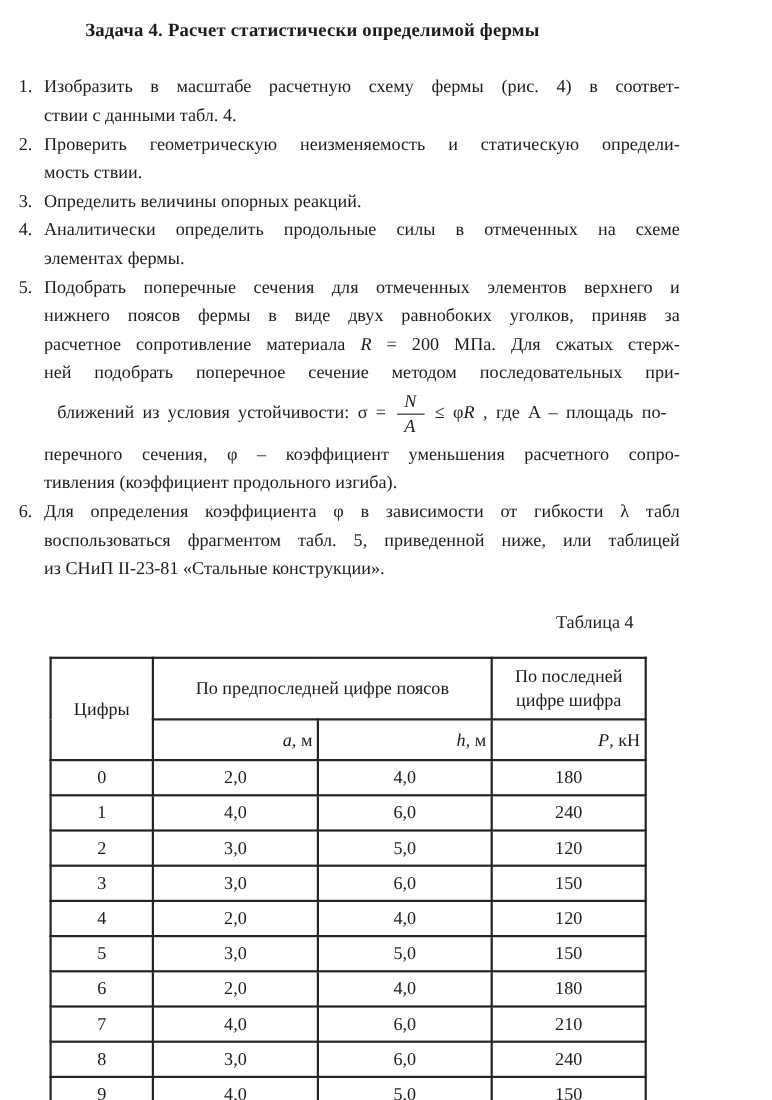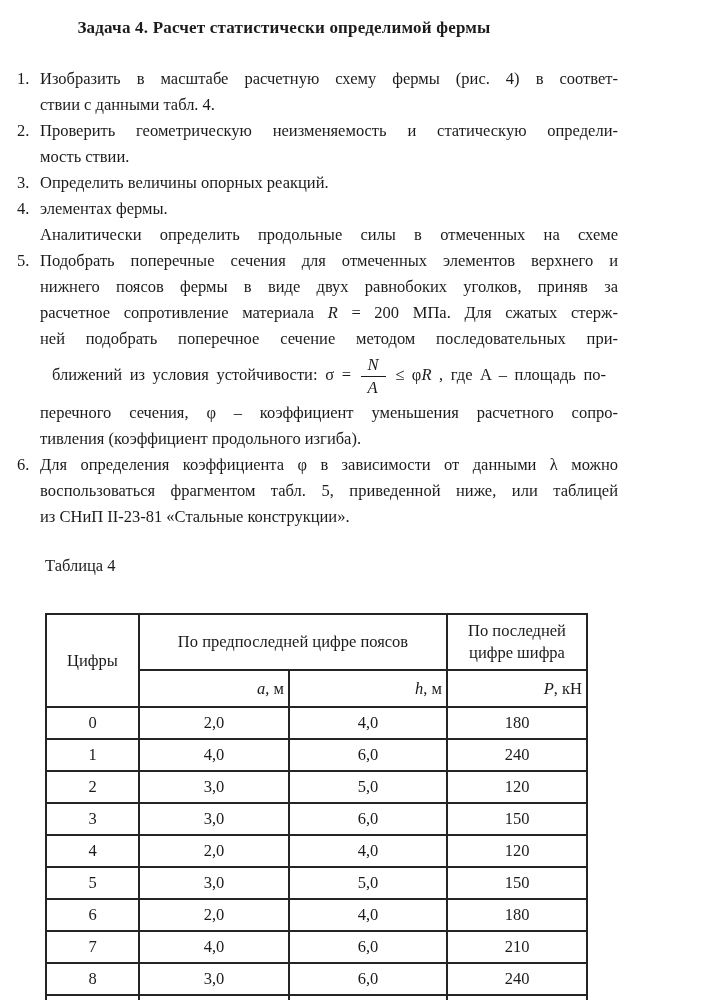--- a/index.html
+++ b/index.html
@@ -19,21 +19,21 @@
   .item{position:relative;padding-left:26px;}
   .num{position:absolute;left:3px;top:0;}
   .ln{text-align:left;white-space:normal;}
   .j{text-align:justify;text-align-last:justify;}
   .fline{margin:2px 12px;}
   .frac{display:inline-block;vertical-align:middle;text-align:center;margin:0 2px;}
   .frac .fn{display:block;font-style:italic;line-height:21px;padding:0 7px 1px 7px;border-bottom:1.6px solid #1b1b1b;}
   .frac .fd{display:block;font-style:italic;line-height:21px;padding:0 7px;}
   .ivar{font-style:italic;}
   .twrap{margin-left:31px;width:541px;}
-  .tcaption{font-size:16.5px;text-align:left;padding-right:10px;margin:26px 0 37px 0;}
+  .tcaption{font-size:16.5px;text-align:right;padding-right:10px;margin:26px 0 21px 0;}
   table.data{
     border-collapse:collapse;width:541px;table-layout:fixed;
     font-size:16.5px;color:#1b1b1b;
   }
   table.data th,table.data td{
     border:2px solid #242424;font-weight:normal;
     text-align:center;vertical-align:middle;padding:2px 4px;
   }
   table.data th.h1{height:50px;line-height:22px;}
   table.data th.h2{height:31px;text-align:right;}
@@ -60,43 +60,43 @@
       <div class="ln">мость ствии.</div>
     </div>
 
     <div class="item">
       <span class="num">3.</span>
       <div class="ln">Определить величины опорных реакций.</div>
     </div>
 
     <div class="item">
       <span class="num">4.</span>
+      <div class="ln j">Аналитически определить продольные силы в отмеченных на схеме</div>
       <div class="ln">элементах фермы.</div>
-      <div class="ln j">Аналитически определить продольные силы в отмеченных на схеме</div>
     </div>
 
     <div class="item">
       <span class="num">5.</span>
       <div class="ln j">Подобрать поперечные сечения для отмеченных элементов верхнего и</div>
       <div class="ln j">нижнего поясов фермы в виде двух равнобоких уголков, приняв за</div>
       <div class="ln j"><span>расчетное сопротивление материала </span><span class="ivar">R</span><span> = 200 МПа. Для сжатых стерж-</span></div>
       <div class="ln j">ней подобрать поперечное сечение методом последовательных при-</div>
       <div class="ln j fline">
         <span>ближений из условия устойчивости: </span>
         <span>σ =</span>
         <span class="frac"><span class="fn">N</span><span class="fd">A</span></span>
         <span>≤ φ</span><span class="ivar">R</span><span> , где A – площадь по-</span>
       </div>
       <div class="ln j">перечного сечения, φ – коэффициент уменьшения расчетного сопро-</div>
       <div class="ln">тивления (коэффициент продольного изгиба).</div>
     </div>
 
     <div class="item">
       <span class="num">6.</span>
-      <div class="ln j">Для определения коэффициента φ в зависимости от данными λ можно</div>
+      <div class="ln j">Для определения коэффициента φ в зависимости от гибкости λ табл</div>
       <div class="ln j">воспользоваться фрагментом табл. 5, приведенной ниже, или таблицей</div>
       <div class="ln">из СНиП II-23-81 «Стальные конструкции».</div>
     </div>
 
   </div>
 
   <div class="twrap">
     <div class="tcaption">Таблица 4</div>
 
     <table class="data">

